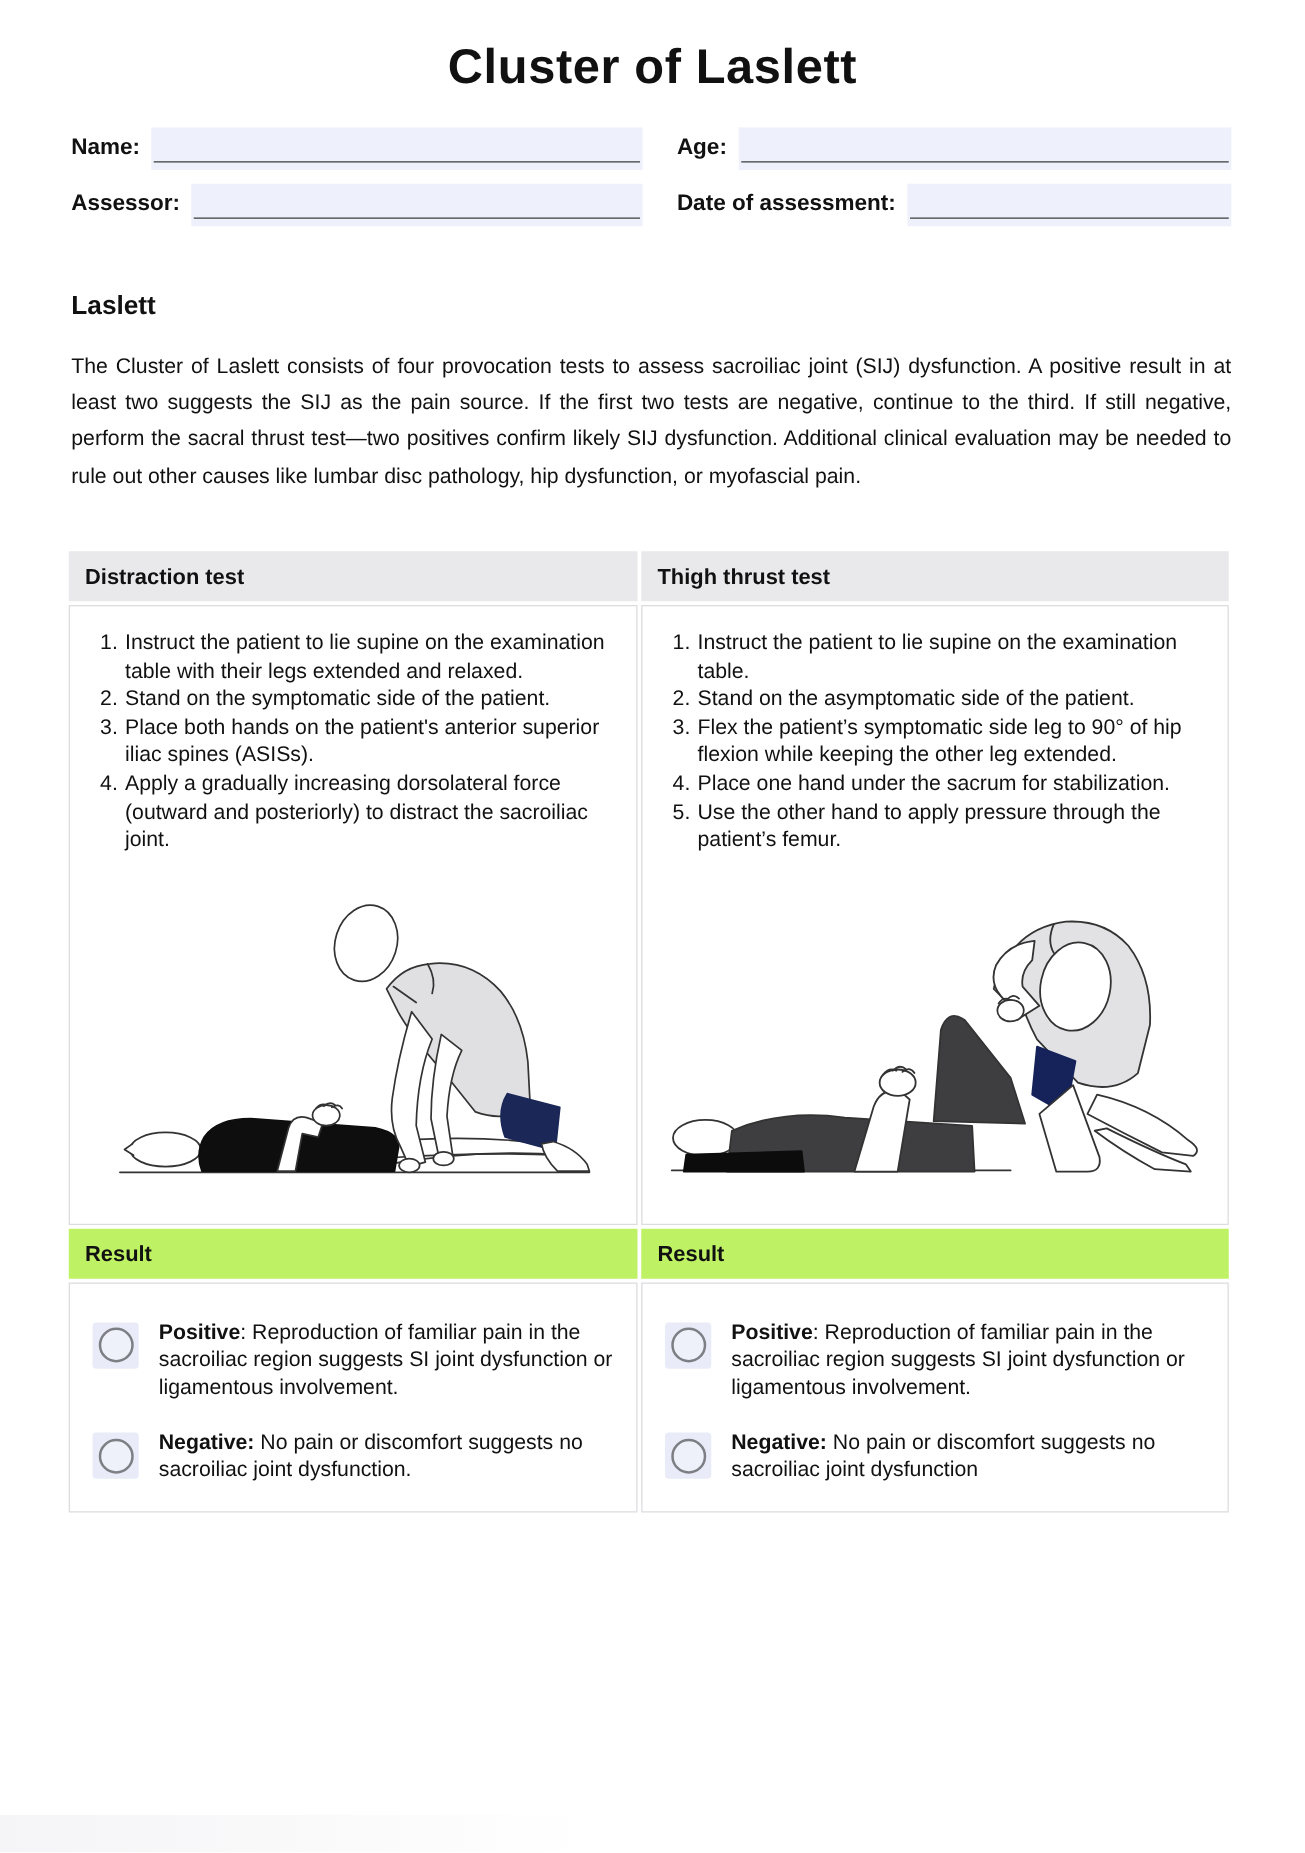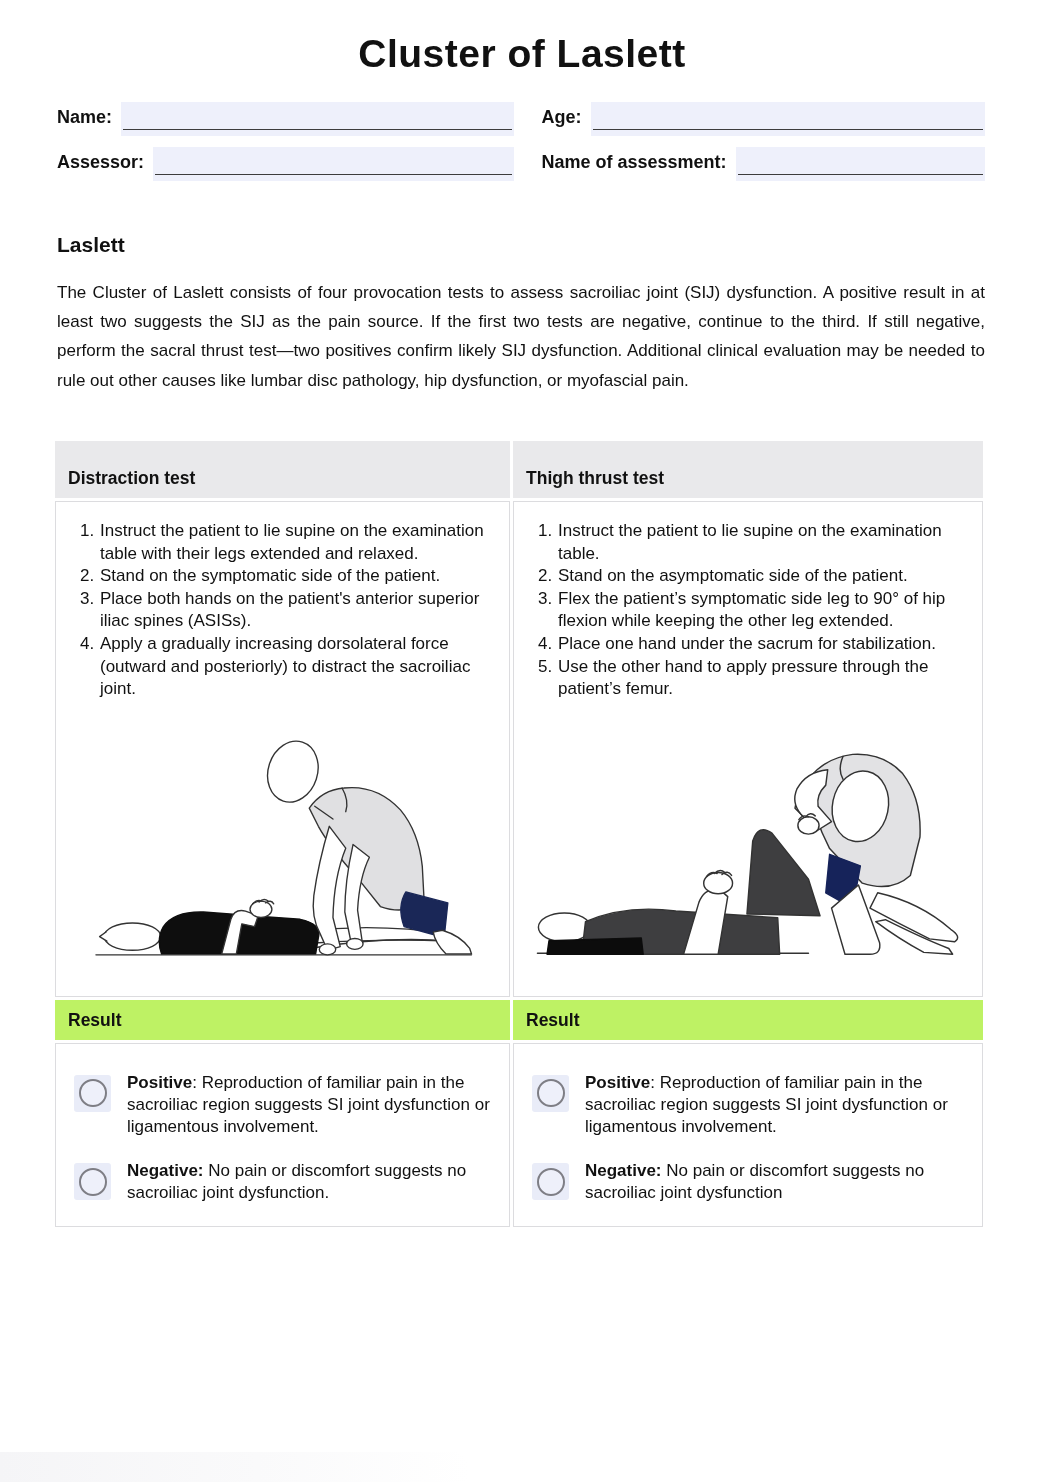--- a/index.html
+++ b/index.html
@@ -17,21 +17,21 @@
   .fhalf.right{padding-left:15px;}
   .flabel{font-size:18px;font-weight:bold;padding-top:5px;white-space:nowrap;}
   .fieldbox{flex:1;height:34px;background:#eef0fb;position:relative;margin-left:9px;cursor:text;}
   .fieldbox .line{position:absolute;left:2px;right:2px;bottom:6px;border-bottom:1.6px solid #3c3c3c;}
   .fhalf.right .flabel{margin-left:13px;}
   
   .ov-heading{margin:52px 57px 0;font-size:21px;font-weight:bold;}
   .ov-text{margin:21px 59px 0 57px;font-size:17px;line-height:1.72;text-align:justify;}
   
   .ttable{margin:46px 0 0 55px;width:928px;display:grid;grid-template-columns:455px 470px;gap:3px;}
-  .th{background:#e9e9eb;font-weight:bold;font-size:17.5px;padding:27px 0 9px 13px;}
+  .th{background:#e9e9eb;font-weight:bold;font-size:17.5px;padding:10px 0 9px 13px;}
   .cell{border:1px solid #dcdcdf;background:#fff;padding:18px 4px 10px 0;}
   .cell ol{margin:0;padding-left:43px;font-size:17px;line-height:1.33;}
   .cell ol li{padding-left:1px;}
   .illus{display:flex;justify-content:center;margin:13px 0 10px;}
   .result-th{background:#bef264;font-weight:bold;font-size:17.5px;padding:10px 0 9px 13px;}
   .result-cell{border:1px solid #dcdcdf;background:#fff;padding:14px 12px 22px 18px;}
   .opt{display:flex;margin-top:14px;}
   .opt + .opt{margin-top:22px;}
   .radio-wrap{width:37px;height:37px;background:#e9ecf8;border-radius:3px;flex:0 0 37px;
     display:flex;align-items:center;justify-content:center;margin-top:3px;cursor:pointer;}
@@ -66,21 +66,21 @@
     </div>
   </div>
   <div class="frow">
     <div class="fhalf">
       <span class="flabel">Assessor:</span>
       <div class="fieldbox">
           <span class="line"></span>
         </div>
     </div>
     <div class="fhalf right">
-      <span class="flabel">Name of assessment:</span>
+      <span class="flabel">Date of assessment:</span>
       <div class="fieldbox">
           <span class="line"></span>
         </div>
     </div>
   </div>
 </div>
 
 <div class="ov-heading">Laslett</div>
 <div class="ov-text">The Cluster of Laslett consists of four provocation tests to assess sacroiliac joint (SIJ) dysfunction. A positive result in at least two suggests the SIJ as the pain source. If the first two tests are negative, continue to the third. If still negative, perform the sacral thrust test—two positives confirm likely SIJ dysfunction. Additional clinical evaluation may be needed to rule out other causes like lumbar disc pathology, hip dysfunction, or myofascial pain.</div>
 

